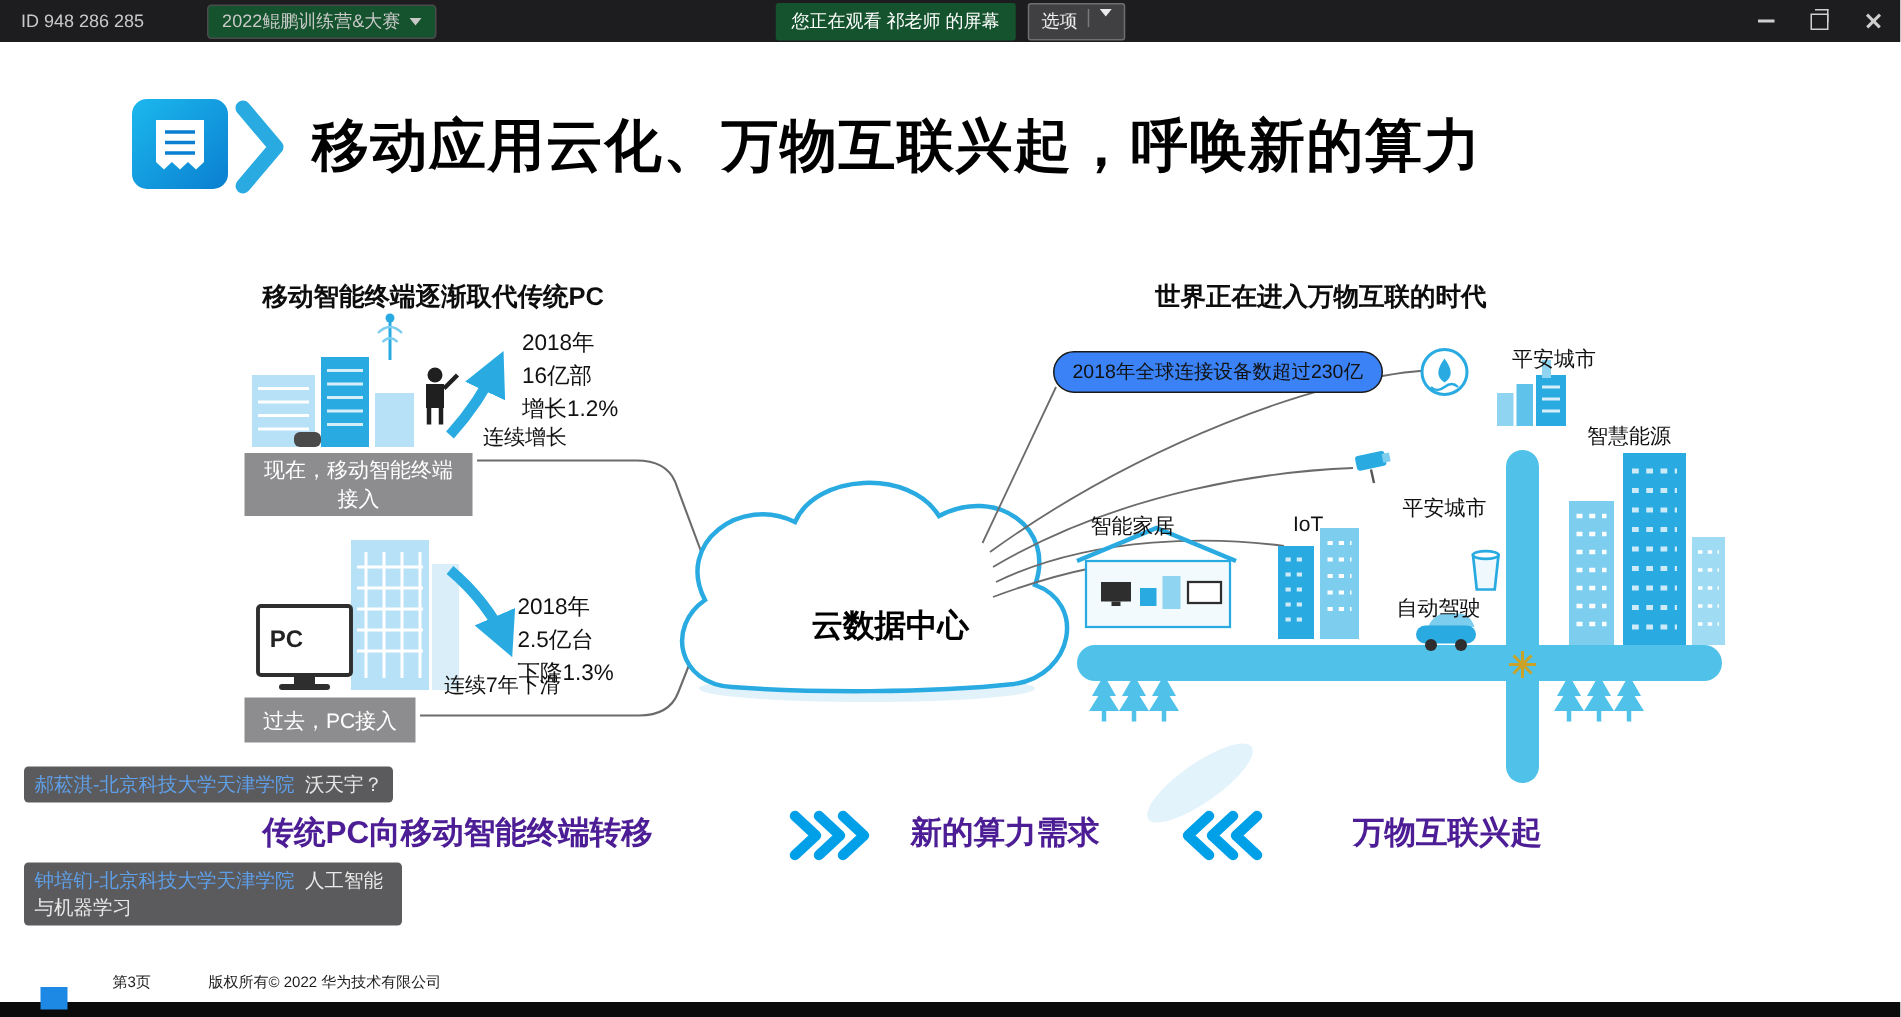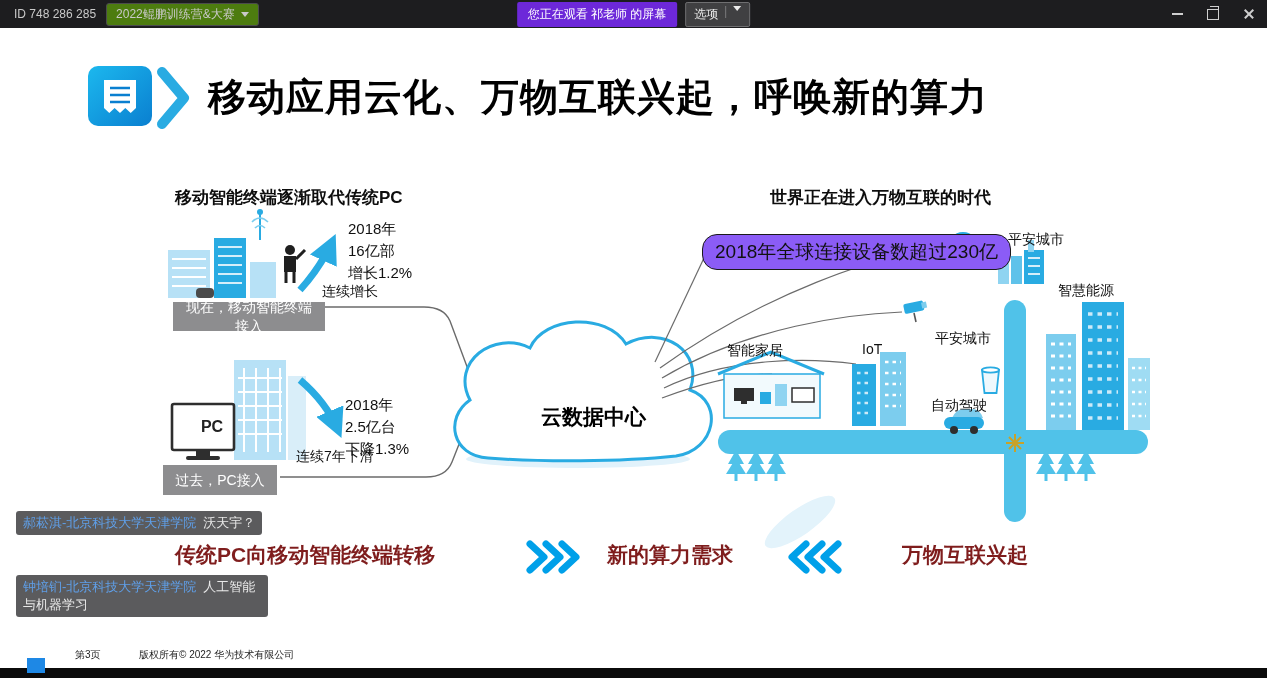--- a/index.html
+++ b/index.html
@@ -8,25 +8,25 @@
     background:#ffffff;
     font-family:"Liberation Sans","DejaVu Sans",sans-serif;
   }
   
   .titlebar{
     position:absolute;top:0;left:0;width:100%;height:28px;background:#1d1d1f;
     display:flex;align-items:center;color:#c9c9c9;font-size:12px;z-index:20;
   }
   .tb-left{display:flex;align-items:center;gap:10px;padding-left:14px;}
   .meeting-pill{
-    display:flex;align-items:center;gap:6px;border:1px solid #4b4b4d;background:#4d7c0f;
-    border-radius:3px;padding:2px 9px;color:#c9c9c9;font-size:12px;cursor:pointer;
+    display:flex;align-items:center;gap:6px;border:1px solid #4b4b4d;background:#14532d;
+    border-radius:3px;padding:2px 9px;color:#c9c9c9;font-size:12px;cursor:pointer;margin-left:32px;
   }
   .tb-center{position:absolute;left:50%;transform:translateX(-50%);display:flex;align-items:center;gap:8px;}
-  .watch-badge{background:#6d28d9;color:#fff;padding:4px 11px;border-radius:2px;font-size:12px;white-space:nowrap;}
+  .watch-badge{background:#14532d;color:#fff;padding:4px 11px;border-radius:2px;font-size:12px;white-space:nowrap;}
   .options-btn{
     display:flex;align-items:flex-start;gap:7px;background:#404042;border:1px solid #6f6f71;
     color:#ececec;font-size:12px;padding:3px 8px;border-radius:2px;cursor:pointer;font-family:inherit;
   }
   .options-btn .divider{width:1px;height:12px;background:#7a7a7c;}
   .caret{width:0;height:0;border-left:4px solid transparent;border-right:4px solid transparent;
     border-top:5px solid currentColor;display:inline-block;}
   .tb-right{margin-left:auto;display:flex;height:100%;}
   .winctl{width:36px;height:100%;background:transparent;border:none;display:flex;
     align-items:center;justify-content:center;cursor:pointer;}
@@ -45,41 +45,41 @@
   .preline{white-space:pre-line;}
   .slide-title{font-size:38px;font-weight:bold;letter-spacing:1px;color:#000;}
   .sec-head{font-size:17px;font-weight:bold;}
   .stat{font-size:15px;line-height:1.45;color:#111;}
   .note{font-size:14px;color:#111;}
   .graybox{
     background:#8d8d8f;color:#fff;display:flex;align-items:center;justify-content:center;
     text-align:center;font-size:14px;line-height:1.35;
   }
   .cloud-label{font-size:21px;font-weight:bold;text-align:center;color:#000;}
-  .devices-box{border:1.4px solid #1a1a1a;border-radius:15px;padding:4px 12px;font-size:19px;color:#111;background:#8b5cf6;}
+  .devices-box{border:1.4px solid #1a1a1a;border-radius:15px;padding:4px 12px;font-size:13px;color:#111;background:#3b82f6;}
   .icon-label{font-size:14px;color:#111;white-space:nowrap;}
-  .flow-item{font-size:21px;font-weight:600;color:#7f1d1d;white-space:nowrap;}
+  .flow-item{font-size:21px;font-weight:600;color:#4c1d95;white-space:nowrap;}
   .footer-text{font-size:10px;color:#1c1c1c;}
   .pc-label{display:flex;align-items:center;justify-content:center;font-size:16px;font-weight:600;color:#222;}
   
   .chat-msg{
     position:absolute;z-index:8;background:rgba(28,28,30,0.72);color:#e8e8e8;
     font-size:13px;line-height:1.4;padding:3px 7px;border-radius:3px;
   }
   .chat-name{color:#5f9fe8;margin-right:7px;}
   
   .bottom-bar{position:absolute;bottom:0;left:0;width:100%;height:10px;background:#0b0b0b;z-index:9;}
   .corner-app{position:absolute;left:27px;top:658px;width:18px;height:15px;background:#1e88e5;z-index:12;cursor:pointer;border:none;}
 </style>
 </head>
 <body>
 
 <div class="titlebar">
   <div class="tb-left">
-    <span>ID 748 286 285</span>
+    <span>ID 948 286 285</span>
     <div class="meeting-pill">
       <span>2022鲲鹏训练营&amp;大赛</span>
       <i class="caret"></i>
     </div>
   </div>
   <div class="tb-center">
     <div class="watch-badge">
       <span>您正在观看 祁老师 的屏幕</span>
     </div>
     <button class="options-btn">
@@ -264,24 +264,24 @@
 
 <h1 class="lbl slide-title" style="left:208px;top:72px;margin:0;">移动应用云化、万物互联兴起，呼唤新的算力</h1>
 
 <div class="lbl sec-head" style="left:175px;top:186px;">移动智能终端逐渐取代传统PC</div>
 <div class="lbl sec-head" style="left:770px;top:186px;">世界正在进入万物互联的时代</div>
 
 <div class="lbl stat preline" style="left:348px;top:218px;">2018年
 16亿部
 增长1.2%</div>
 <div class="lbl note" style="left:322px;top:283px;text-align:right;">连续增长</div>
-<div class="lbl graybox preline" style="left:173px;top:302px;width:152px;height:29px;">现在，移动智能终端
+<div class="lbl graybox preline" style="left:163px;top:302px;width:152px;height:42px;">现在，移动智能终端
 接入</div>
 
-<div class="lbl pc-label" style="left:181px;top:404px;width:62px;height:46px;">PC</div>
+<div class="lbl pc-label" style="left:160px;top:404px;width:62px;height:46px;">PC</div>
 <div class="lbl stat preline" style="left:345px;top:394px;">2018年
 2.5亿台
 下降1.3%</div>
 <div class="lbl note" style="left:296px;top:448px;text-align:center;">连续7年下滑</div>
 <div class="lbl graybox" style="left:163px;top:465px;width:114px;height:30px;">过去，PC接入</div>
 
 <div class="lbl cloud-label" style="left:498px;top:403px;width:148px;text-align:right;">云数据中心</div>
 
 <div class="lbl devices-box" style="left:702px;top:234px;">2018年全球连接设备数超过230亿</div>
 

